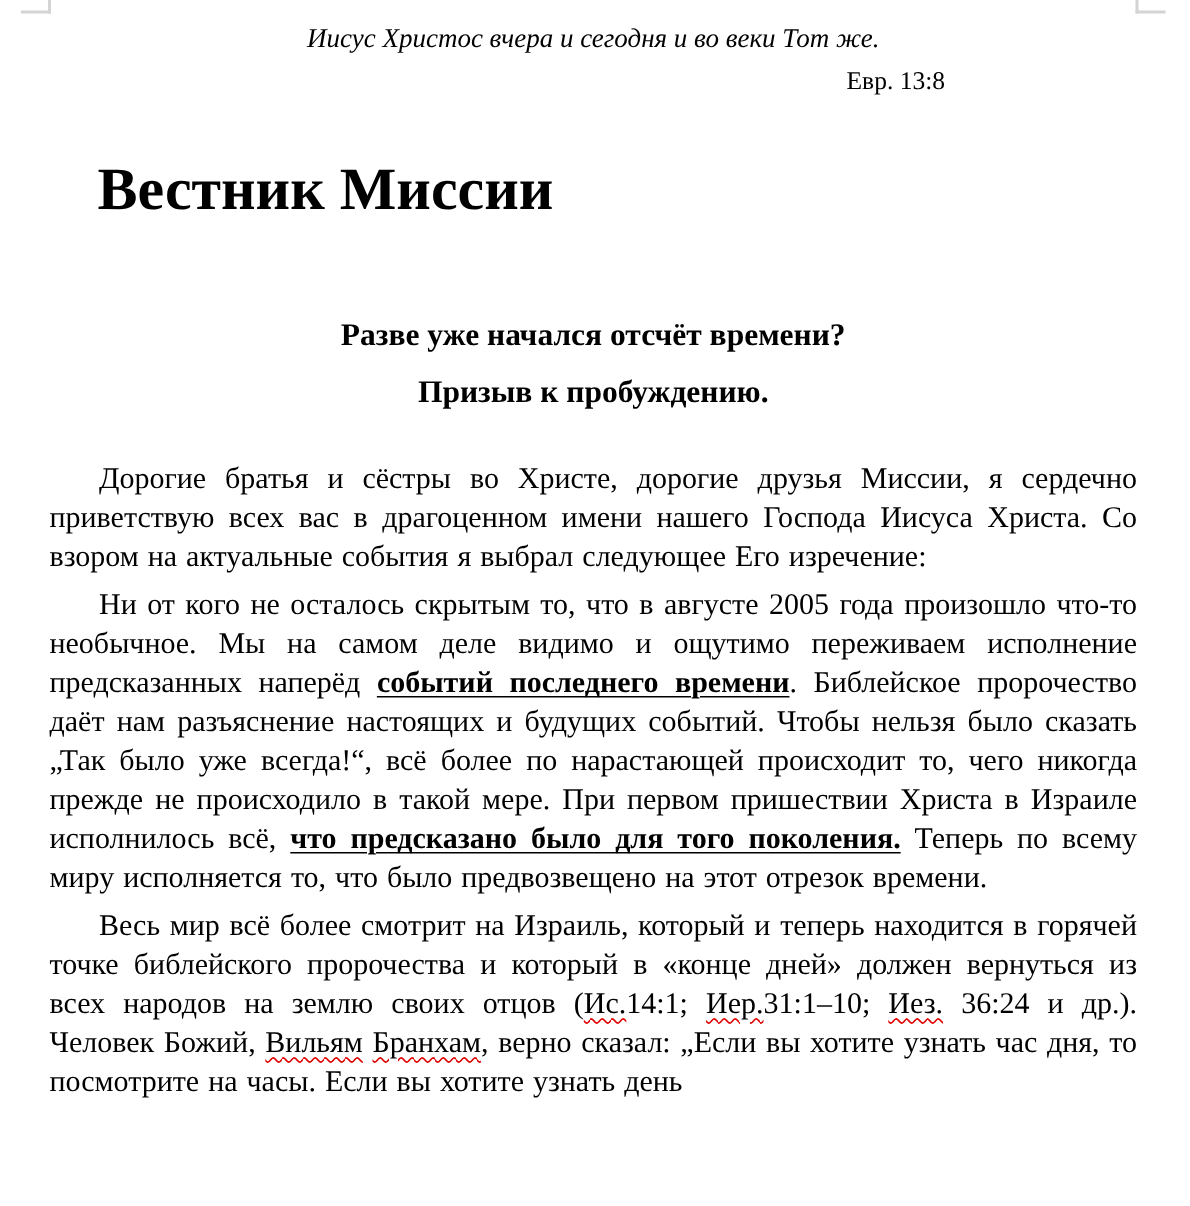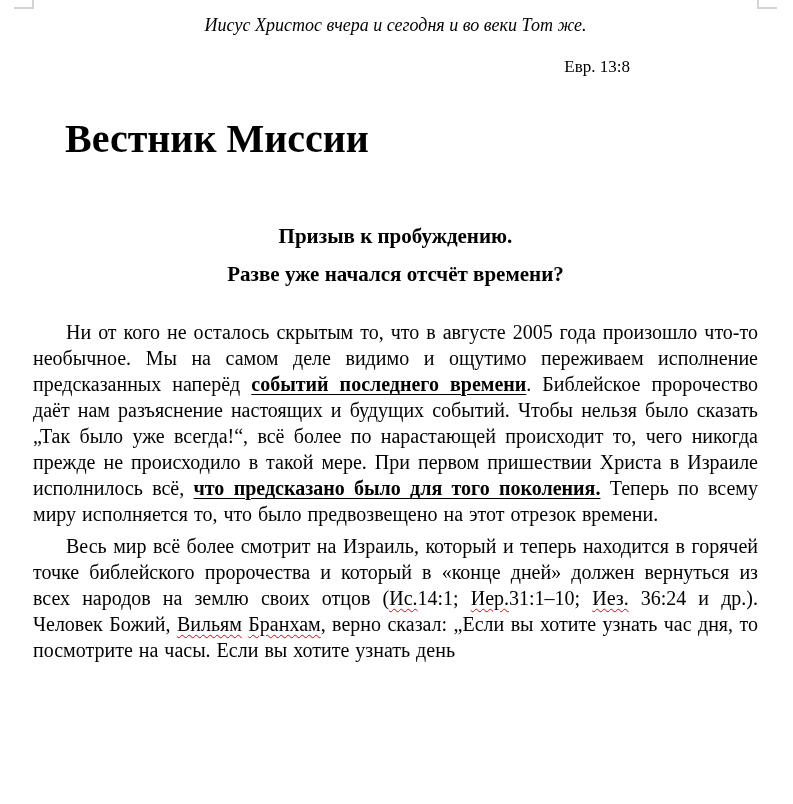--- a/index.html
+++ b/index.html
@@ -39,21 +39,21 @@
   }
 
   .epigraph {
     margin-top: 6px;
     text-align: center;
     font-style: italic;
     font-size: 18px;
     line-height: 22px;
   }
   .epigraph-ref {
-    margin-top: 20px;
+    margin-top: 7px;
     text-align: right;
     padding-right: 128px;
     font-size: 17px;
     line-height: 21px;
   }
 
   .masthead {
     margin-top: 44px;
     display: flex;
     justify-content: space-between;
@@ -122,23 +122,24 @@
 
     <div class="epigraph">Иисус Христос вчера и сегодня и во веки Тот же.</div>
 
     <div class="epigraph-ref">Евр. 13:8</div>
 
     <div class="masthead">
       <span>Вестник Миссии</span>
     </div>
 
     <div class="article-title">
+      <div>Разве уже начался отсчёт времени?</div>
       <div>Призыв к пробуждению.</div>
-      <div>Разве уже начался отсчёт времени?</div>
     </div>
 
     <div class="article-body">
+        <p class="para para-body"><span>Дорогие братья и сёстры во Христе, дорогие друзья Миссии, я сердечно приветствую всех вас в драгоценном имени нашего Господа Иисуса Христа. Со взором на актуальные события я выбрал следующее Его изречение:</span></p>
         <p class="para para-body"><span>Ни от кого не осталось скрытым то, что в августе 2005 года произошло что-то необычное. Мы на самом деле видимо и ощутимо переживаем исполнение предсказанных наперёд </span><span class="seg-underline">событий последнего времени</span><span>. Библейское пророчество даёт нам разъяснение настоящих и будущих событий. Чтобы нельзя было сказать „Так было уже всегда!“, всё более по нарастающей происходит то, чего никогда прежде не происходило в такой мере. При первом пришествии Христа в Израиле исполнилось всё, </span><span class="seg-underline">что предсказано было для того поколения.</span><span> Теперь по всему миру исполняется то, что было предвозвещено на этот отрезок времени.</span></p>
         <p class="para para-body"><span>Весь мир всё более смотрит на Израиль, который и теперь находится в горячей точке библейского пророчества и который в «конце дней» должен вернуться из всех народов на землю своих отцов (</span><span class="seg-misspelled">Ис.</span><span>14:1; </span><span class="seg-misspelled">Иер.</span><span>31:1–10; </span><span class="seg-misspelled">Иез.</span><span> 36:24 и др.). Человек Божий, </span><span class="seg-misspelled">Вильям</span><span> </span><span class="seg-misspelled">Бранхам</span><span>, верно сказал: „Если вы хотите узнать час дня, то посмотрите на часы. Если вы хотите узнать день</span></p>
       </div>
 
   </div>
 </div>
 
 </body></html>

